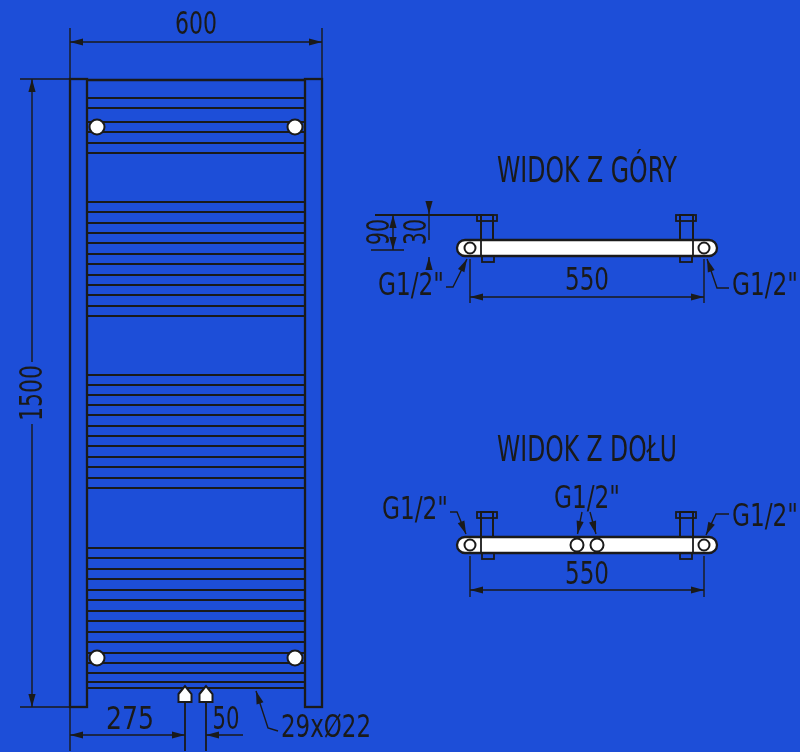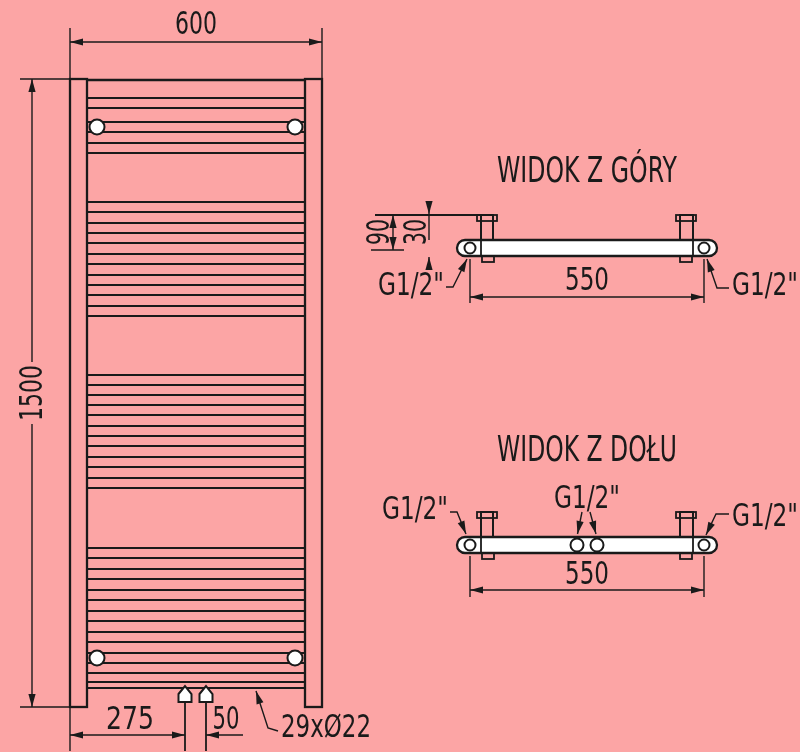--- a/index.html
+++ b/index.html
@@ -1,16 +1,16 @@
 <!DOCTYPE html>
 <html><head>
 <meta charset="utf-8">
 <style>
   html,body{margin:0;padding:0;background:#ffffff;}
-  .stage{width:800px;height:752px;position:relative;background:#fca5a5;overflow:hidden;}
+  .stage{width:800px;height:752px;position:relative;background:#1d4ed8;overflow:hidden;}
   svg{display:block;}
   
   .ln   {stroke:#1a1a1a;stroke-width:2;  fill:none;}
   .ln22 {stroke:#1a1a1a;stroke-width:2.3;fill:none;}
   .ln18 {stroke:#1a1a1a;stroke-width:1.8;fill:none;}
   .dim  {stroke:#1a1a1a;stroke-width:1.4;fill:none;}
   .wfill{fill:#ffffff;}
   text{fill:#1a1a1a;font-family:"DejaVu Sans","Liberation Sans",sans-serif;}
   .t-dim  {font-size:32px;}
   .t-title{font-size:35px;}

